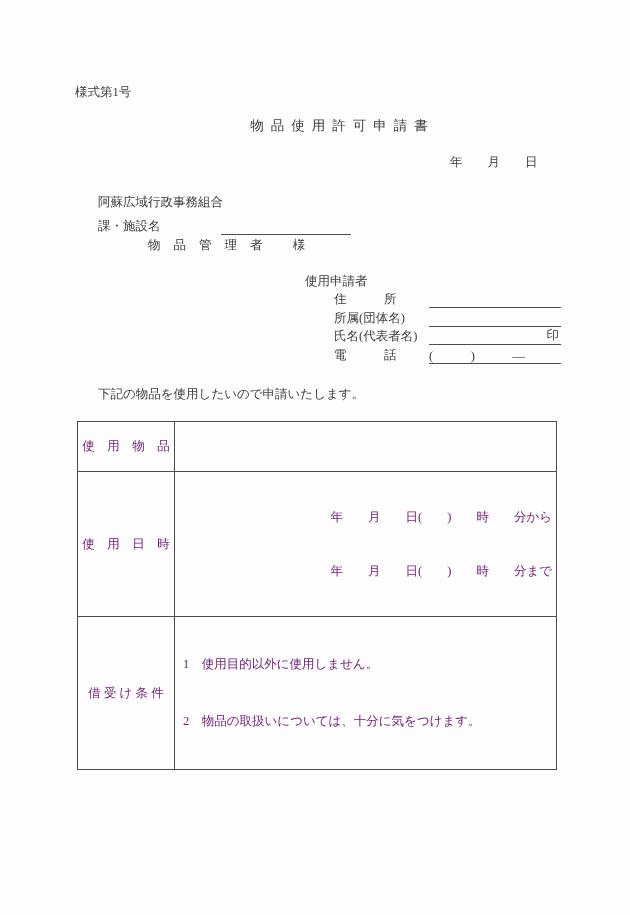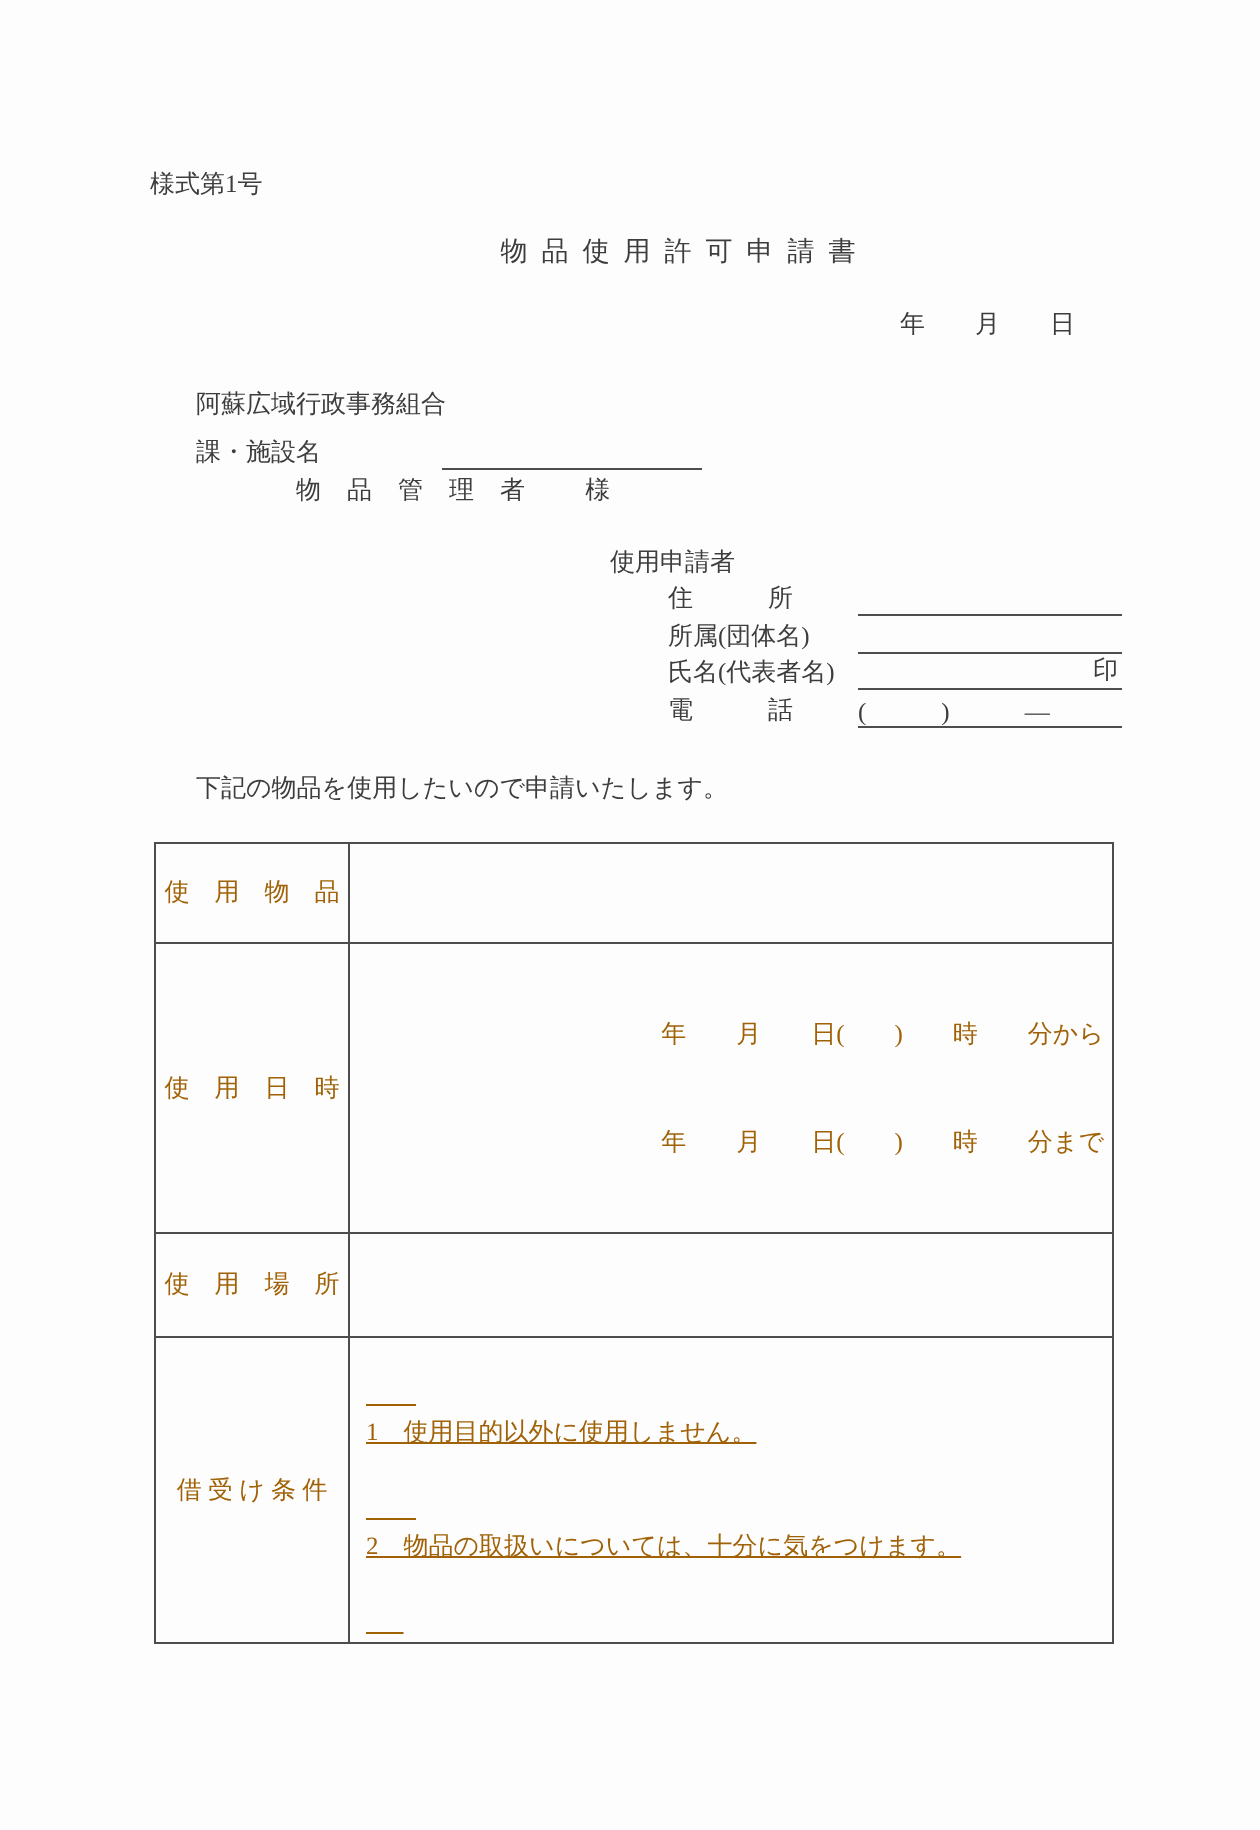--- a/index.html
+++ b/index.html
@@ -60,21 +60,21 @@
   .field-suffix { position: absolute; right: 2px; bottom: 0; }
 
   .request-sentence { left: 98px; top: 386px; }
 
   .form-table {
     position: absolute;
     left: 77px; top: 421px;
     width: 480px;
     border-collapse: collapse;
     font-size: 12.5px;
-    color: #a16207;
+    color: #701a75;
   }
   .form-table td {
     border: 1px solid #4d4d4d;
     vertical-align: middle;
   }
   .label-cell {
     width: 97px;
     text-align: center;
     white-space: pre;
   }
@@ -86,21 +86,20 @@
   .datetime-cell {
     text-align: right;
     padding-right: 4px;
     line-height: 18px;
     white-space: pre;
   }
   .conditions-cell {
     padding-left: 8px;
     line-height: 19px;
     white-space: pre;
-    text-decoration: underline;
   }
 </style>
 </head>
 <body>
 
 <div class="page">
 
   <div class="abs form-number">様式第1号</div>
 
   <div class="abs doc-title">物品使用許可申請書</div>
@@ -148,24 +147,20 @@
       <td class="label-cell">使　用　物　品</td>
       <td></td>
     </tr>
     <tr class="r2">
       <td class="label-cell">使　用　日　時</td>
       <td class="datetime-cell">
         <div>年　　月　　日(　　)　　時　　分から</div>
         <div>年　　月　　日(　　)　　時　　分まで</div>
       </td>
     </tr>
-    <tr class="r4">
-      <td class="label-cell">使　用　場　所</td>
-      <td></td>
-    </tr>
     <tr class="r5">
       <td class="label-cell">借 受 け 条 件</td>
       <td class="conditions-cell">
         <div>1　使用目的以外に使用しません。</div>
         <div>2　物品の取扱いについては、十分に気をつけます。</div>
       </td>
     </tr>
   </tbody>
     </table>
 

